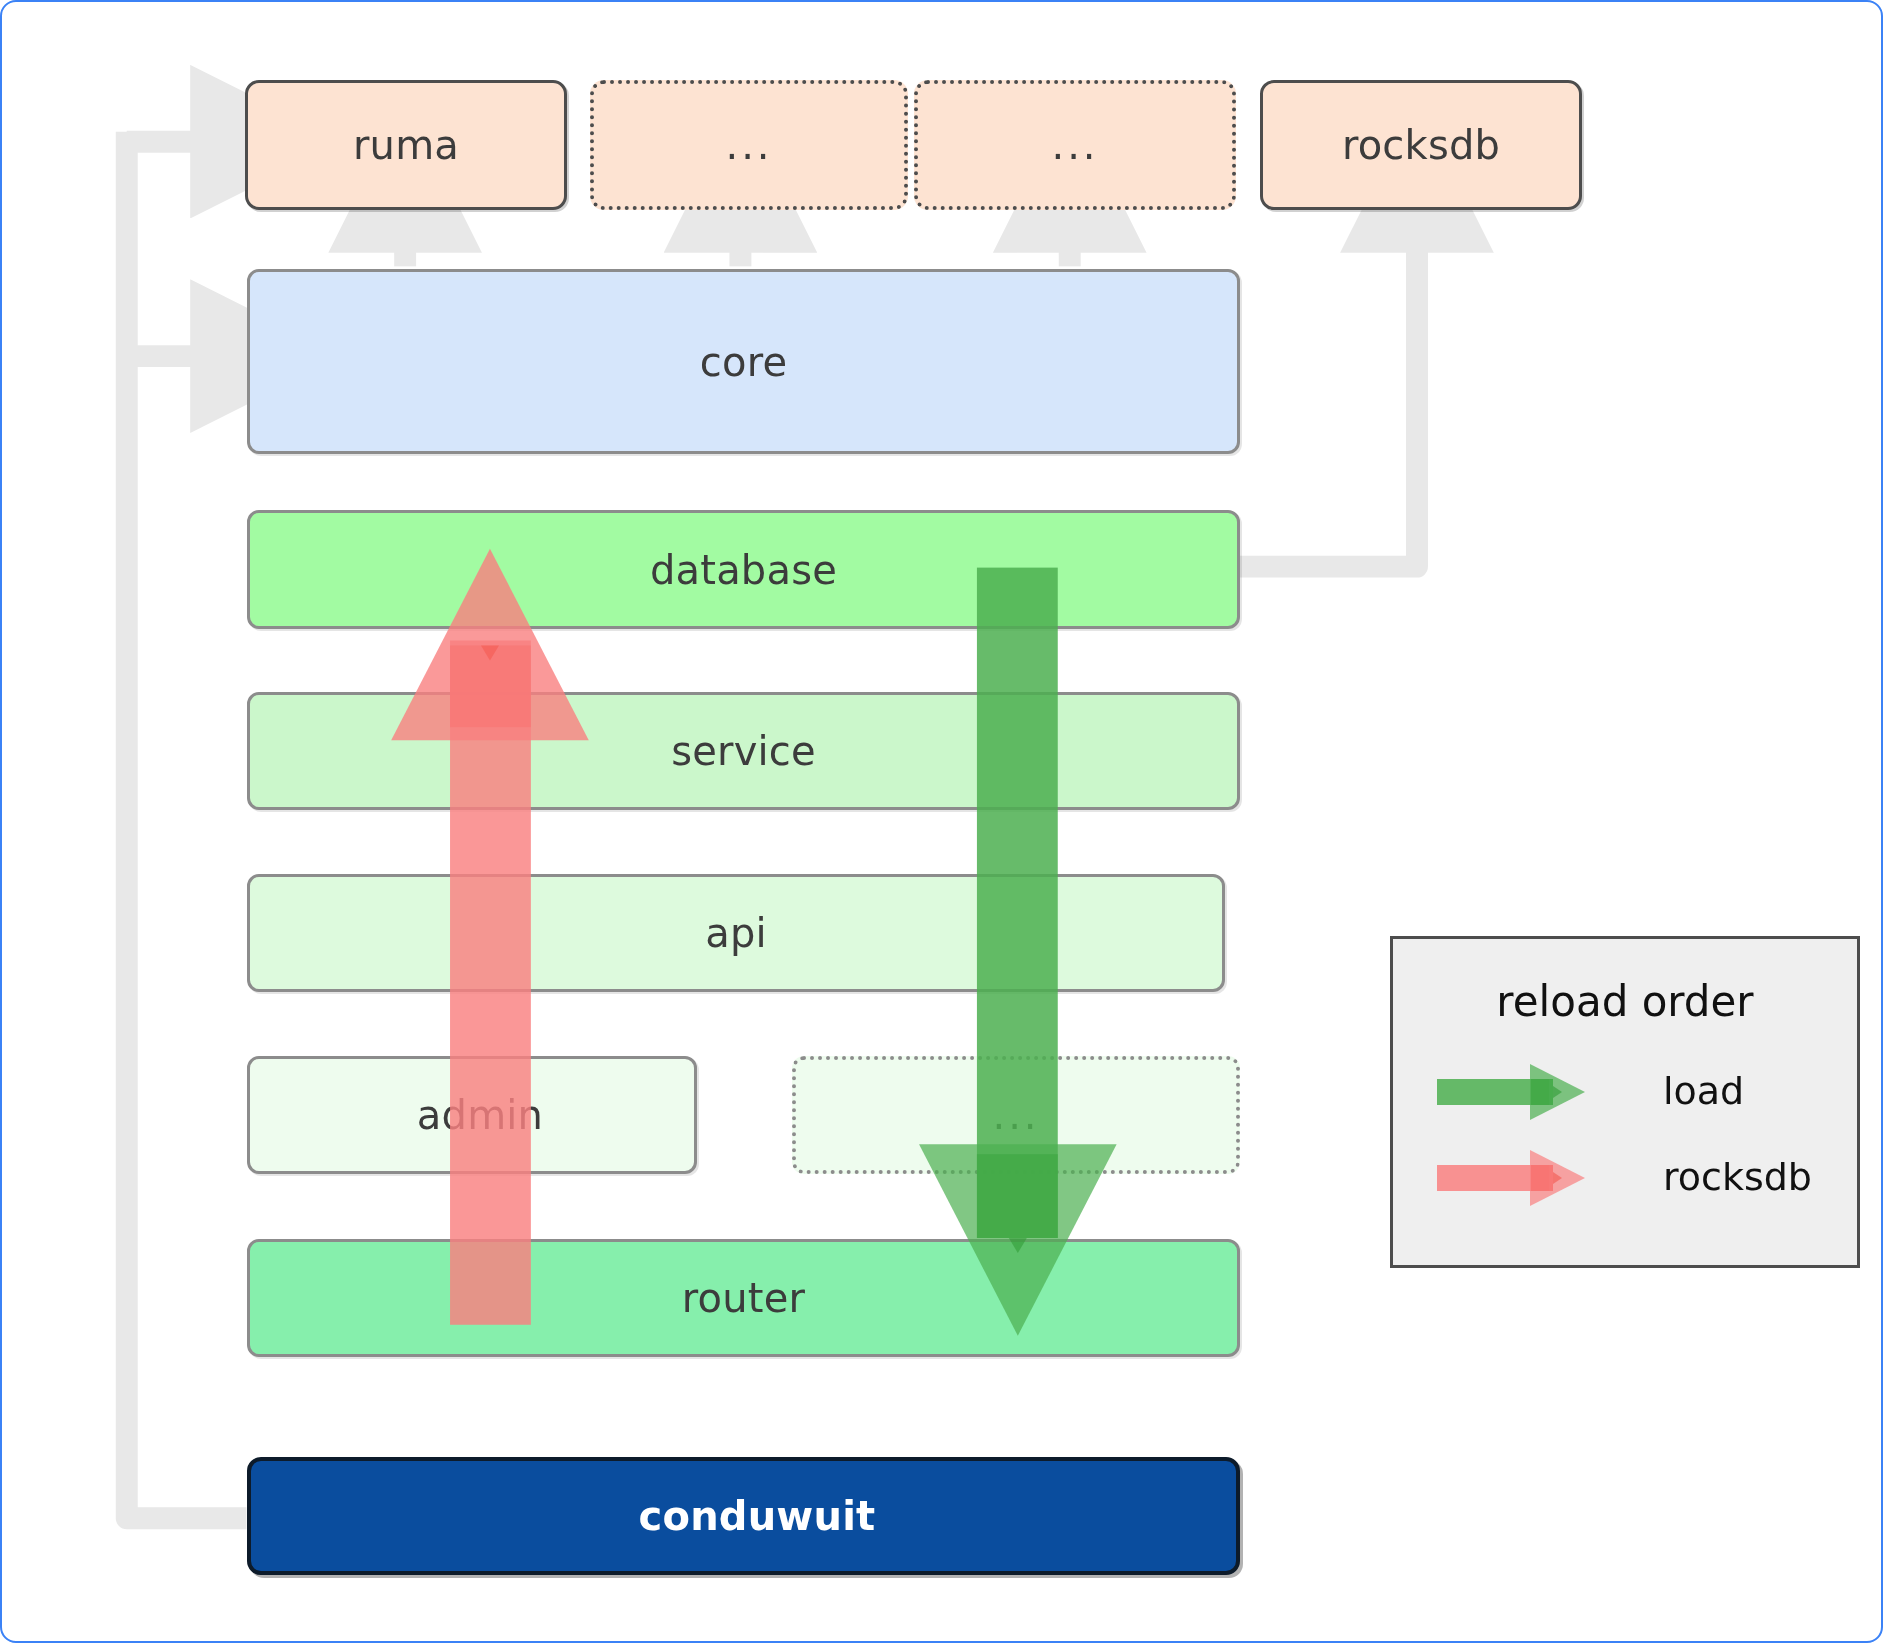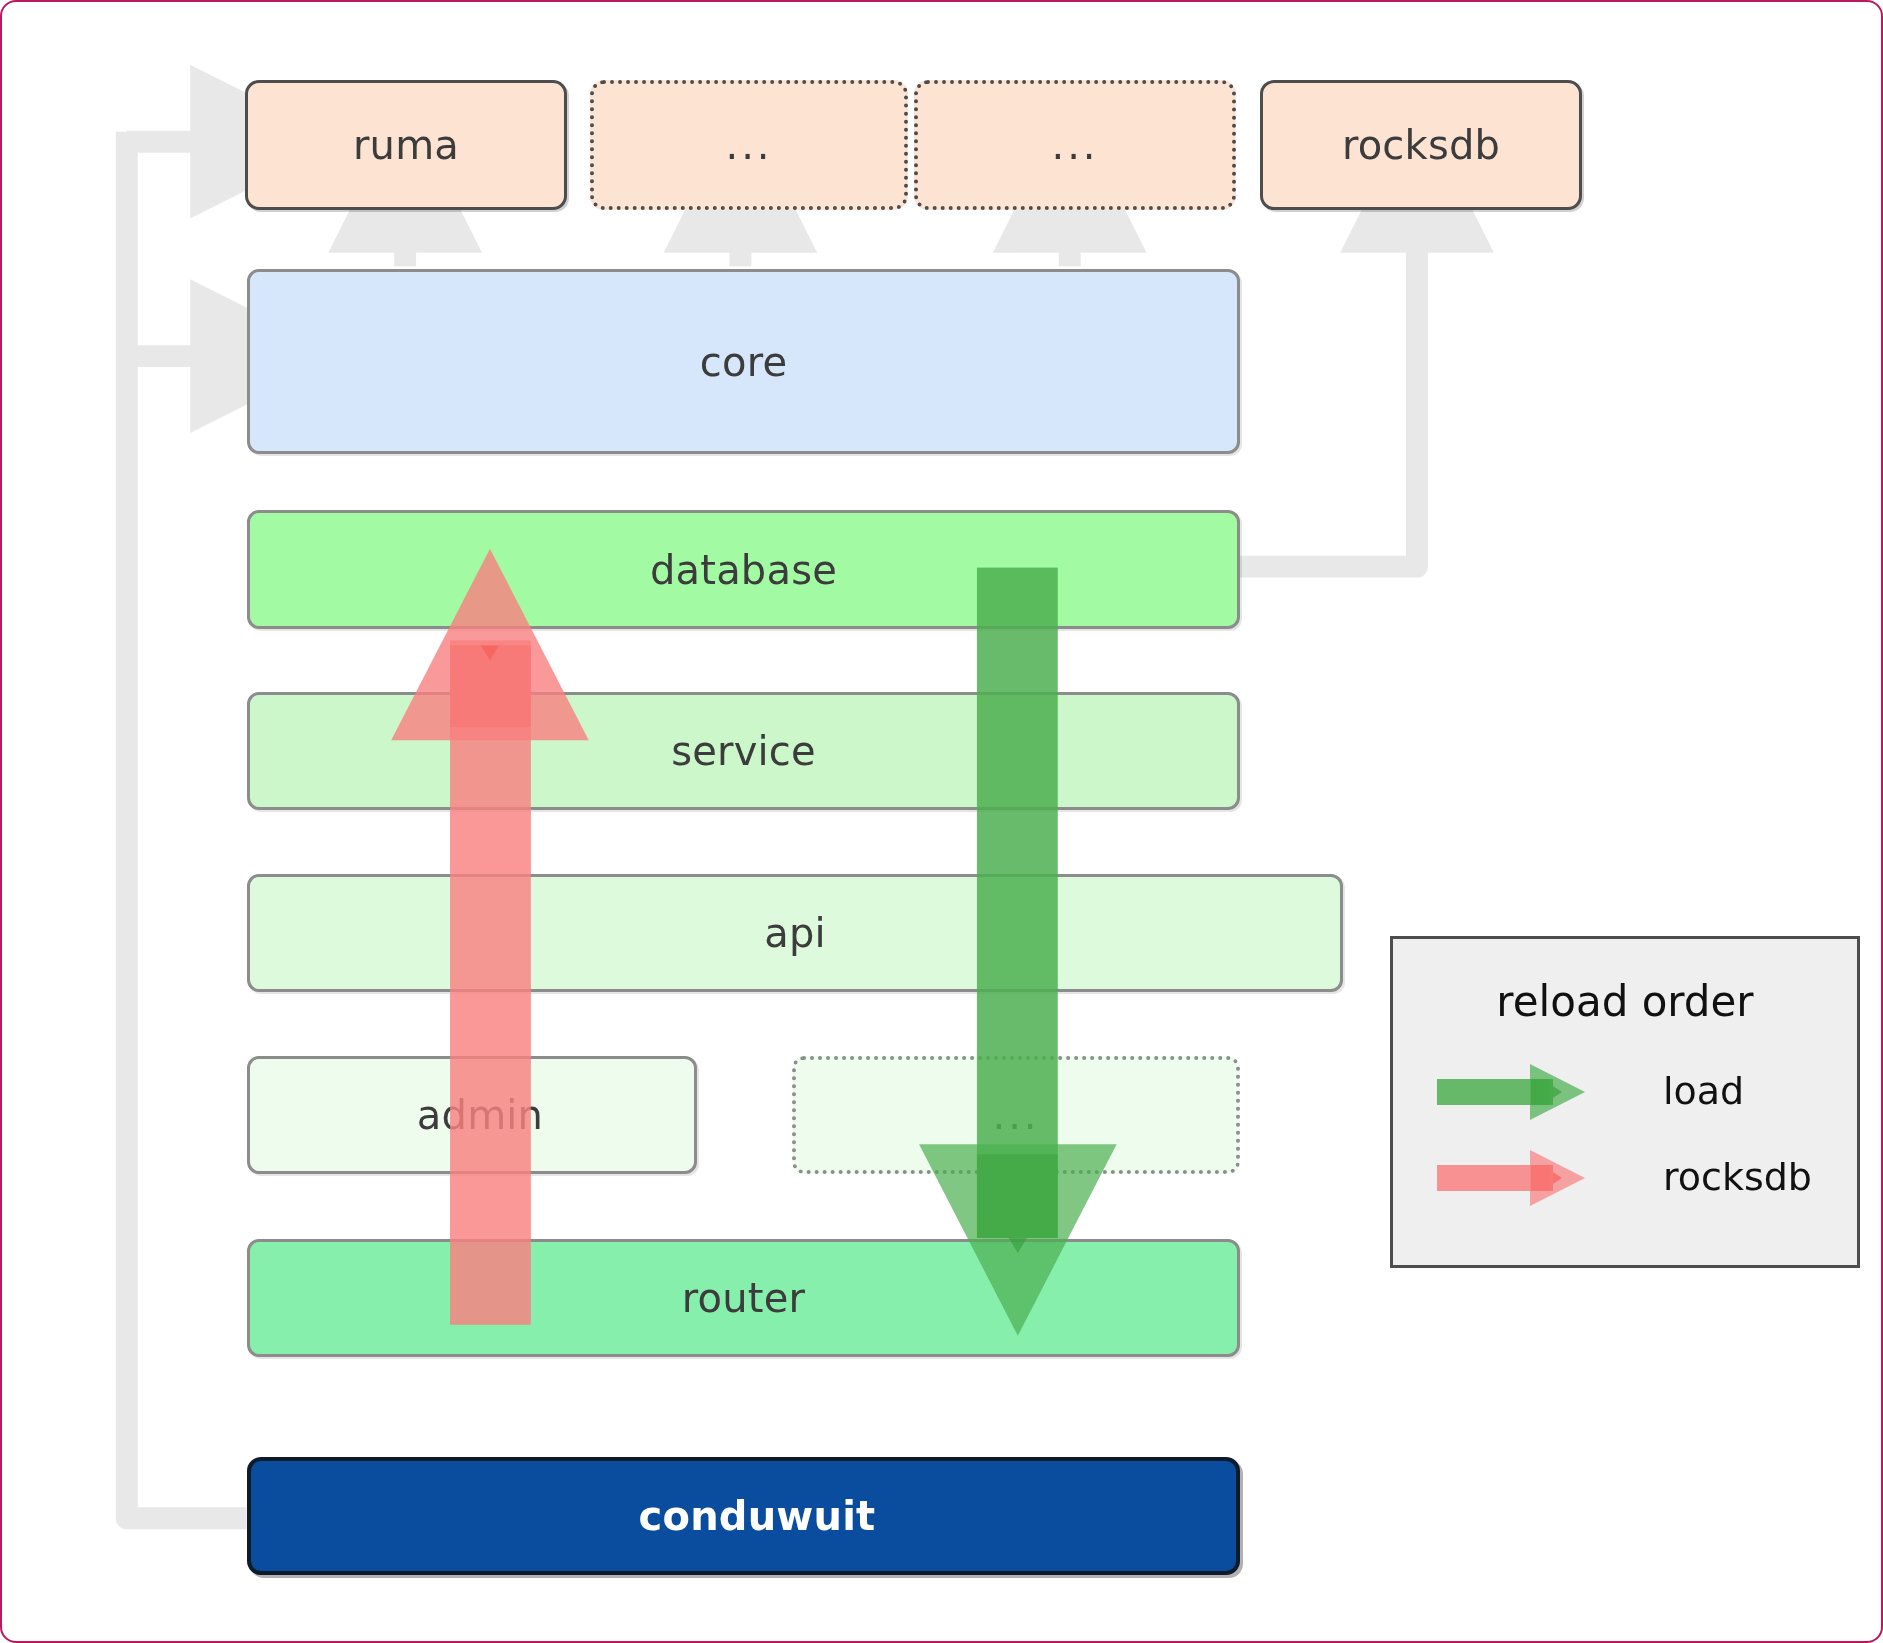--- a/index.html
+++ b/index.html
@@ -7,21 +7,21 @@
     margin: 0;
     padding: 0;
     background: #ffffff;
     font-family: "DejaVu Sans", sans-serif;
   }
   #canvas {
     position: relative;
     width: 1883px;
     height: 1643px;
     background: #ffffff;
-    border: 2px solid #be185d;
+    border: 2px solid #3b82f6;
     border-radius: 16px;
     box-sizing: border-box;
     overflow: hidden;
   }
   .layer {
     position: absolute;
     left: 0; top: 0;
     width: 100%; height: 100%;
   }
   #svg-connectors { z-index: 1; }
@@ -168,21 +168,21 @@
     </div>
 
     <div class="node lyr lyr-database" style="left:245px; top:508px; width:993px; height:119px;">
       <span>database</span>
     </div>
 
     <div class="node lyr lyr-service" style="left:245px; top:690px; width:993px; height:118px;">
       <span>service</span>
     </div>
 
-    <div class="node lyr lyr-api" style="left:245px; top:872px; width:1096px; height:118px;">
+    <div class="node lyr lyr-api" style="left:245px; top:872px; width:978px; height:118px;">
       <span>api</span>
     </div>
 
     <div class="node lyr lyr-admin" style="left:245px; top:1054px; width:450px; height:118px;">
       <span>admin</span>
     </div>
 
     <div class="node lyr lyr-dots" style="left:790px; top:1054px; width:448px; height:118px;">
       <span class="ellipsis-glyph">...</span>
     </div>

